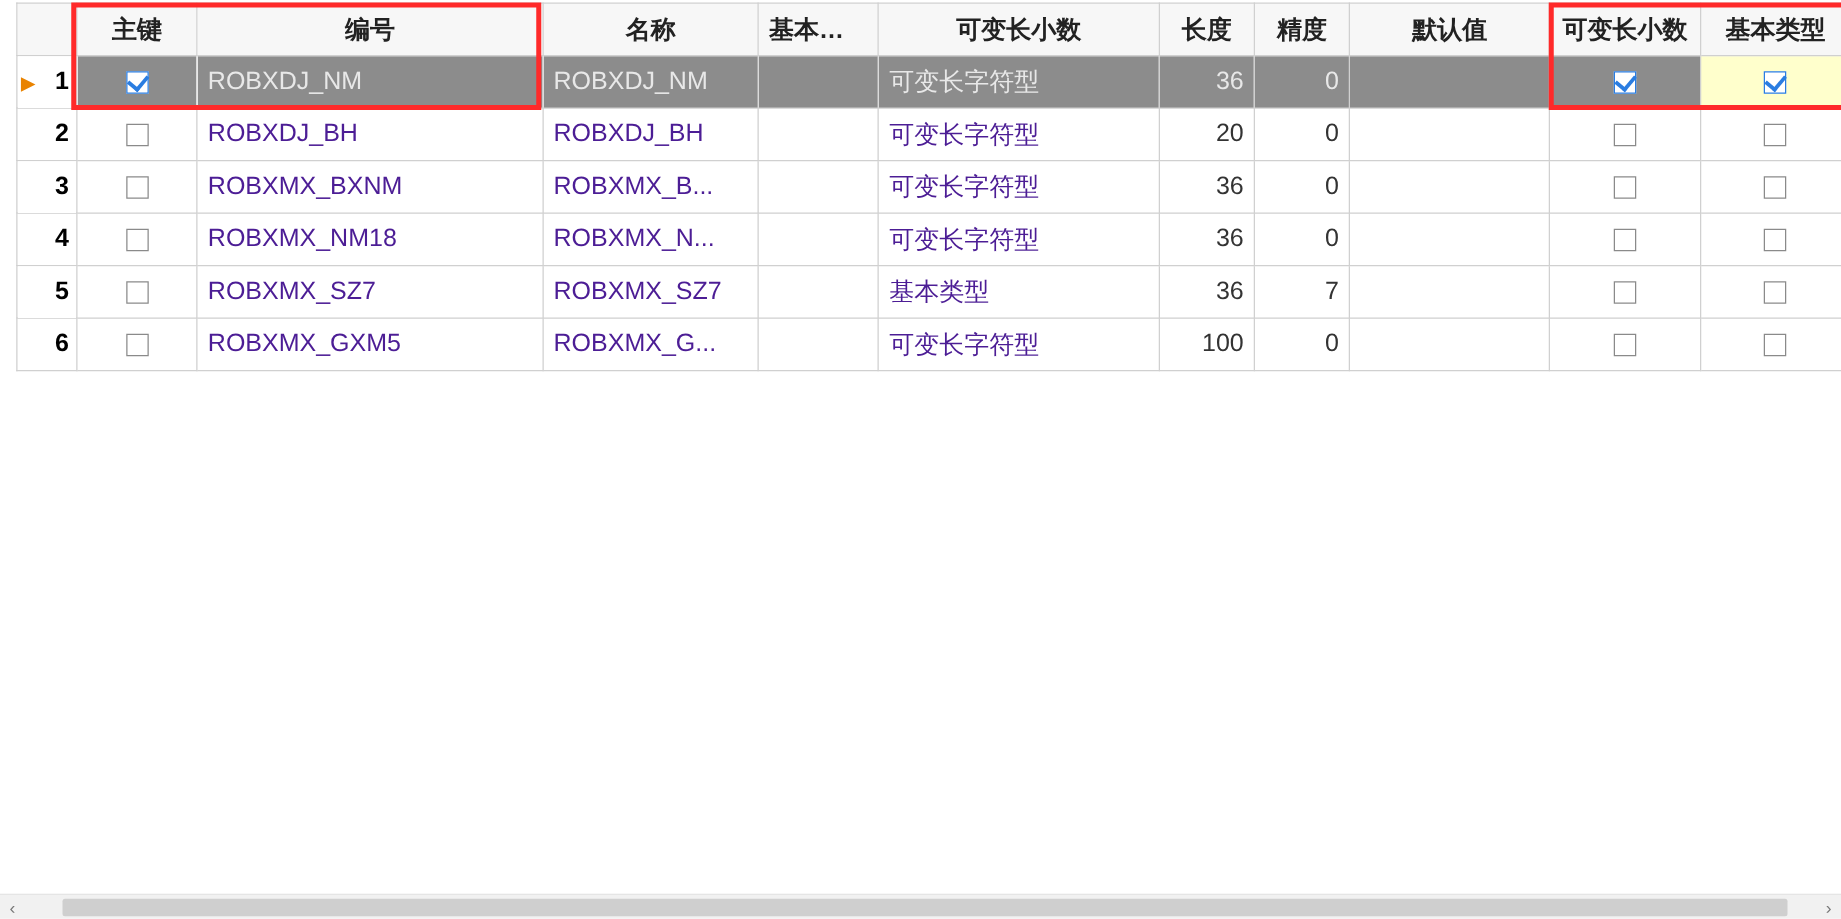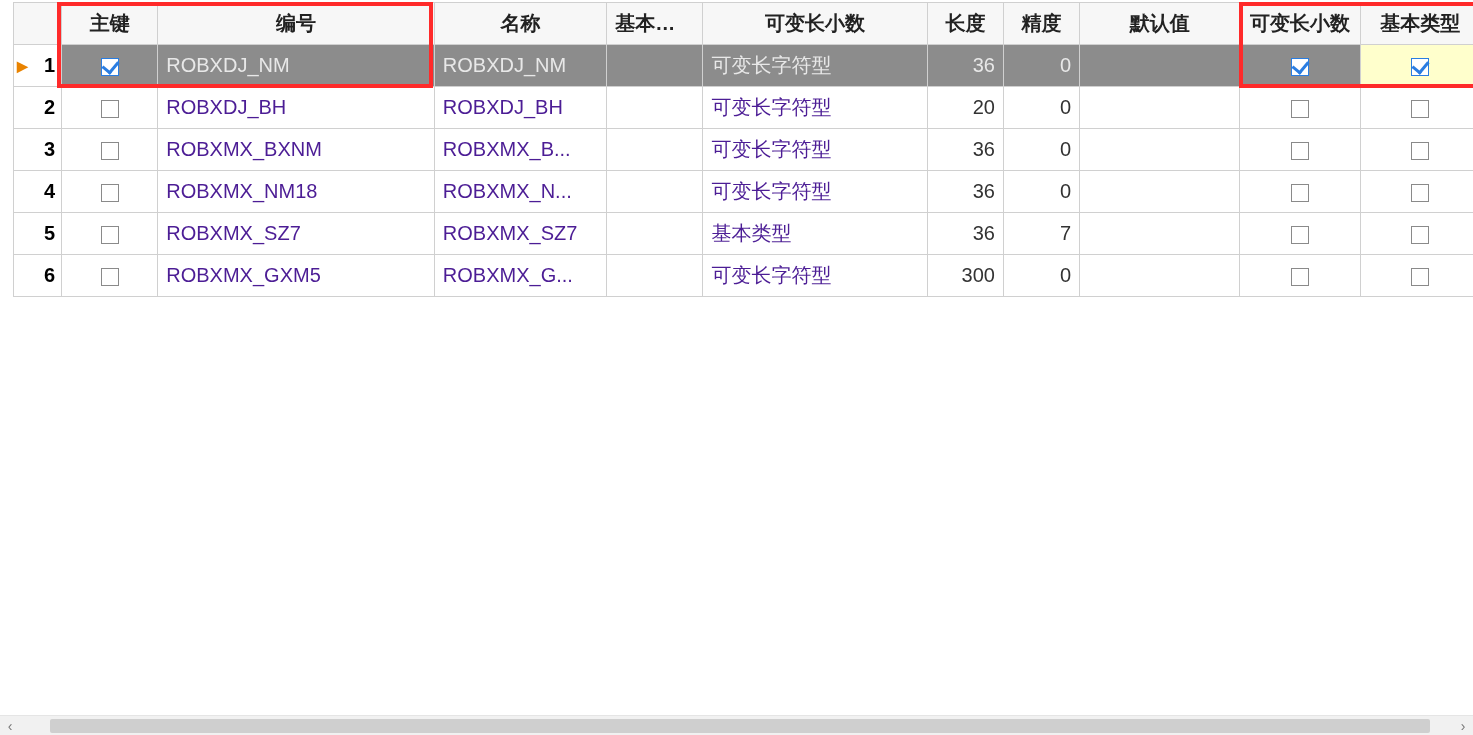--- a/index.html
+++ b/index.html
@@ -251,21 +251,21 @@
             <td class="ctr"><span class="chk"></span></td>
             <td class="ctr unique-cell"><span class="chk"></span></td>
           </tr>
           <tr>
             <td class="idx">6</td>
             <td class="ctr"><span class="chk"></span></td>
             <td class="txt">ROBXMX_GXM5</td>
             <td class="txt">ROBXMX_G...</td>
             <td class="txt"></td>
             <td class="txt">可变长字符型</td>
-            <td class="num">300</td>
+            <td class="num">100</td>
             <td class="num">0</td>
             <td class="txt"></td>
             <td class="ctr"><span class="chk"></span></td>
             <td class="ctr unique-cell"><span class="chk"></span></td>
           </tr>
         </tbody>
     </table>
   </div>
 
   <div class="hl" style="left:44px;  top:0px; width:376px; height:86px;"></div>

